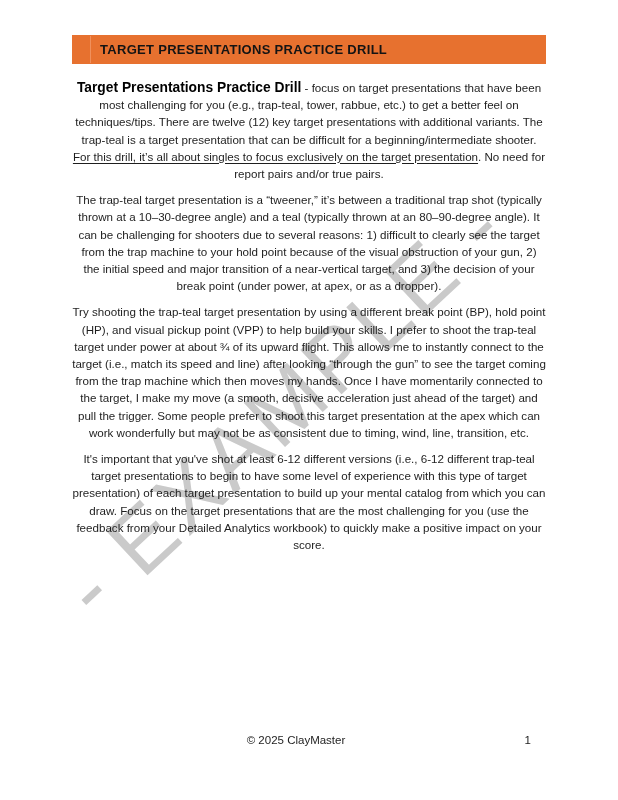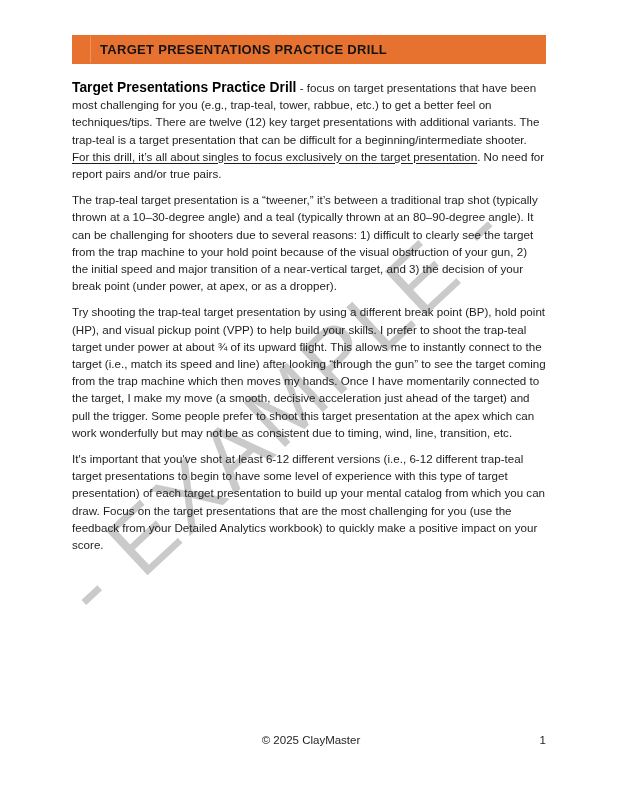--- a/index.html
+++ b/index.html
@@ -64,33 +64,34 @@
     top: 79px;
     width: 474px;
     z-index: 1;
     font-size: 11.6px;
     line-height: 17.2px;
     color: #1e1e1e;
     text-align: left;
   }
   .content p {
     margin: 0 0 9px 0;
+    text-align: center;
   }
   .lead {
     font-size: 13.8px;
     font-weight: 700;
     color: #000000;
   }
   .underline {
     text-decoration: underline;
     text-underline-offset: 2px;
   }
   .footer {
     position: absolute;
-    left: 74px;
+    left: 59px;
     top: 734px;
     width: 474px;
     z-index: 1;
     font-size: 11.5px;
     color: #1e1e1e;
   }
   .copyright {
     display: block;
     text-align: center;
   }

